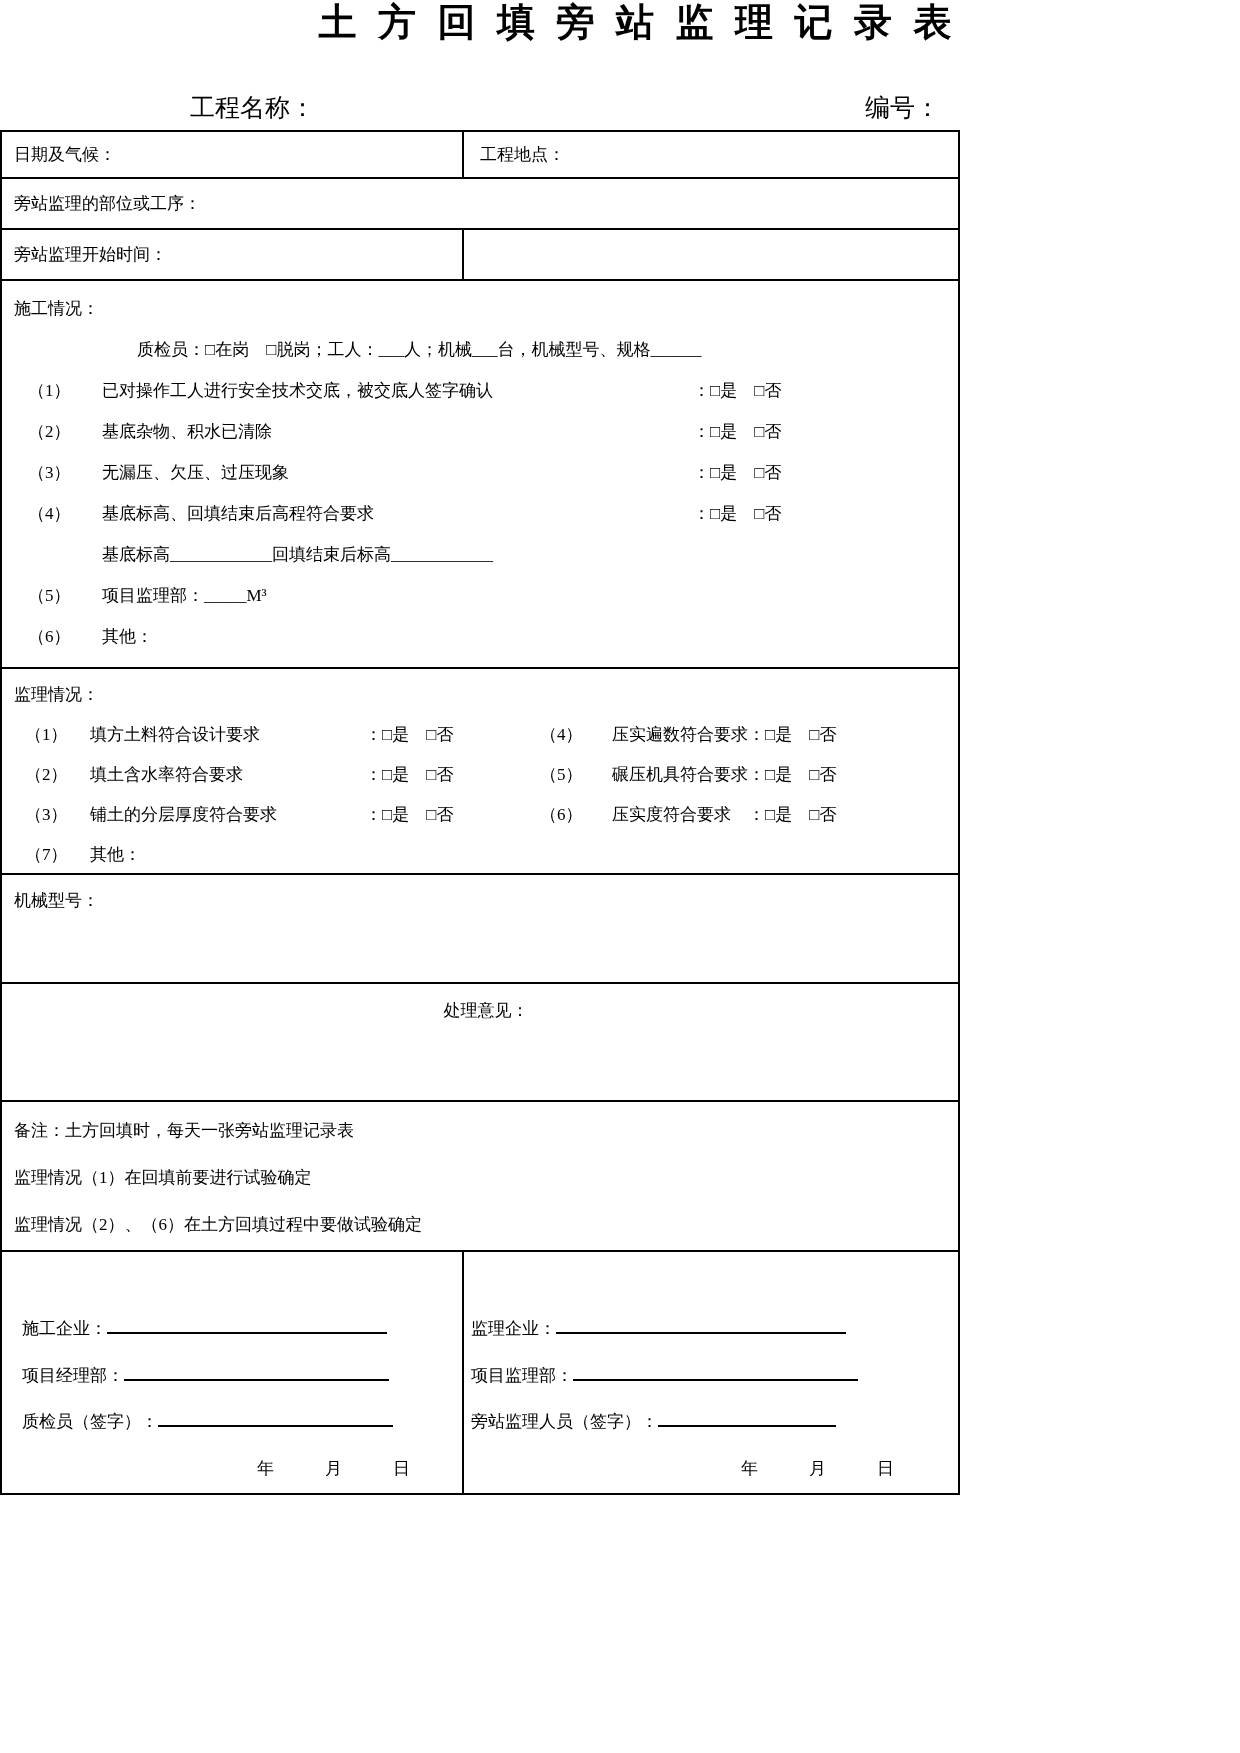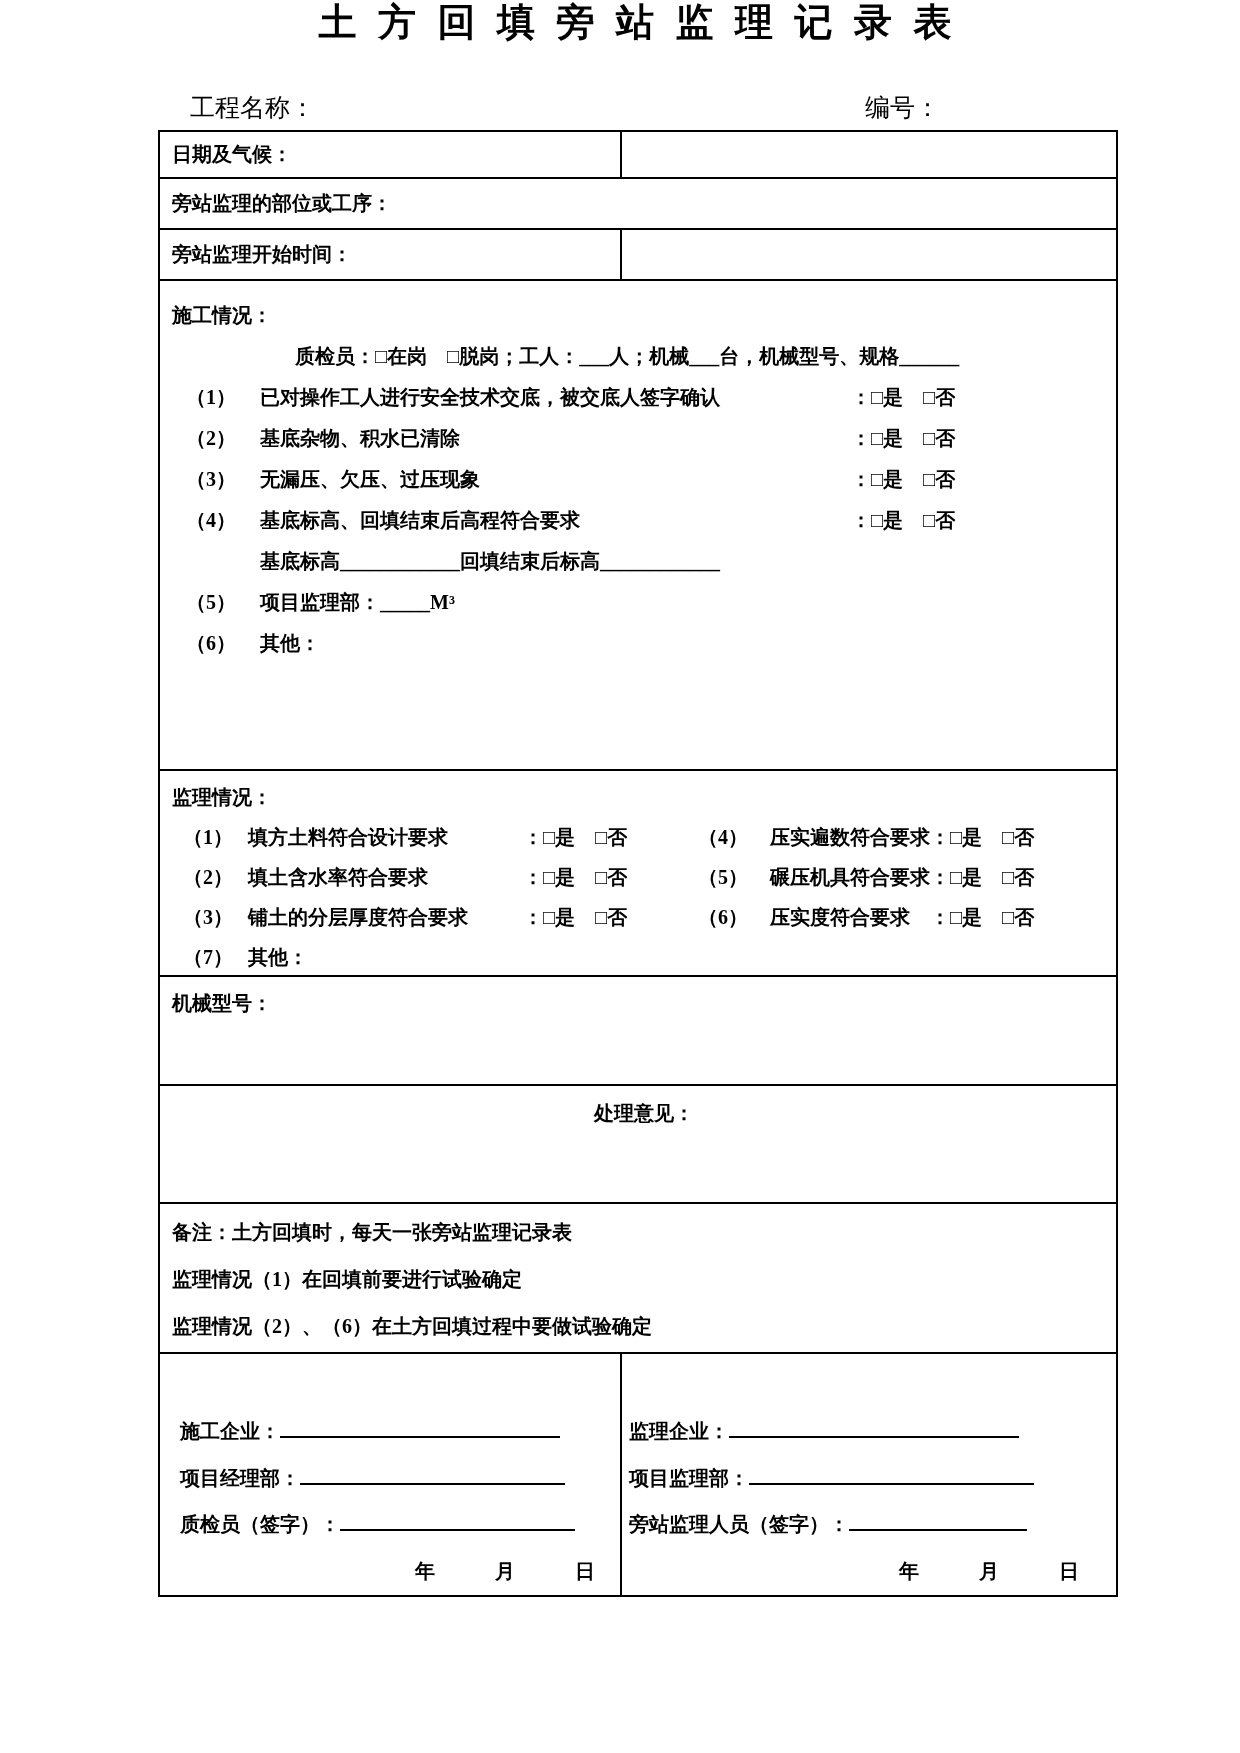--- a/index.html
+++ b/index.html
@@ -21,38 +21,37 @@
   .hdr {
     margin-left:158px; width:960px;
     position:relative; margin-top:42px;
     height:44px; line-height:44px;
     font-size:25px;
   }
   .hdr .pn { margin-left:32px; }
   .hdr .no { position:absolute; left:707px; top:0; }
 
   .tbl {
-    margin-left:158px; width:960px;
+    width:960px;
     border:2px solid #000;
     box-sizing:border-box;
-    font-size:20px;
-    font-weight:bold;
+    font-size:17px;
   }
   .row { border-top:2px solid #000; box-sizing:border-box; }
   .row.first { border-top:none; }
   .cols { display:flex; height:100%; }
   .cL { width:462px; border-right:2px solid #000; box-sizing:border-box; padding-left:12px; }
   .cR { flex:1; padding-left:16px; }
 
   .rA { height:45px; line-height:45px; }
   .rB { height:51px; line-height:49px; padding-left:12px; }
   .rC { height:51px; line-height:49px; }
   .rC .cL, .rC .cR { line-height:49px; }
 
-  .rD { height:490px; padding-top:14px; }
+  .rD { height:388px; padding-top:7px; }
   .c-head { padding-left:12px; line-height:41px; }
   .c-insp { padding-left:135px; line-height:41px; white-space:nowrap; }
   .c-item { display:flex; padding:0 105px 0 26px; line-height:41px; white-space:nowrap; }
   .c-num  { flex:0 0 74px; }
   .c-text { flex:1; }
   .c-ans  { flex:0 0 160px; }
   .c-sub  { padding-left:100px; line-height:41px; white-space:nowrap; }
 
   .rE { height:206px; padding-top:6px; }
   .s-head { padding-left:12px; line-height:40px; }
@@ -98,20 +97,21 @@
   <div class="hdr">
     <span class="pn">工程名称：</span>
     <span class="no">编号：</span>
   </div>
 
   <div class="tbl">
 
     <div class="row rA first">
       <div class="cols">
         <div class="cL">日期及气候：</div>
+        <div class="cR">工程地点：</div>
       </div>
     </div>
 
     <div class="row rB">旁站监理的部位或工序：</div>
 
     <div class="row rC">
       <div class="cols">
         <div class="cL">旁站监理开始时间：</div>
       </div>
     </div>

